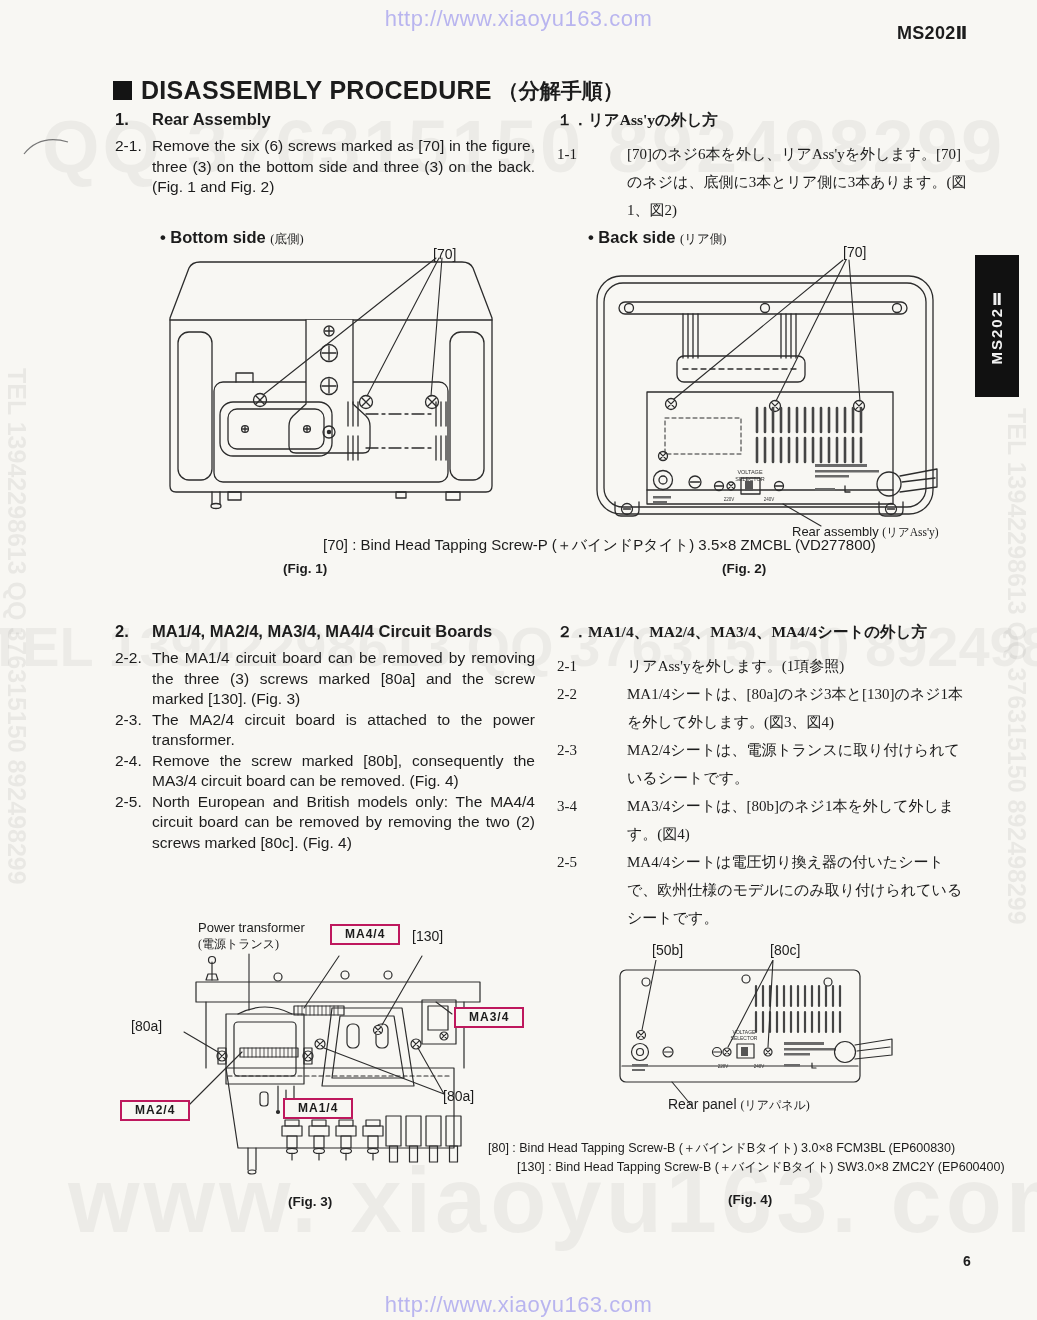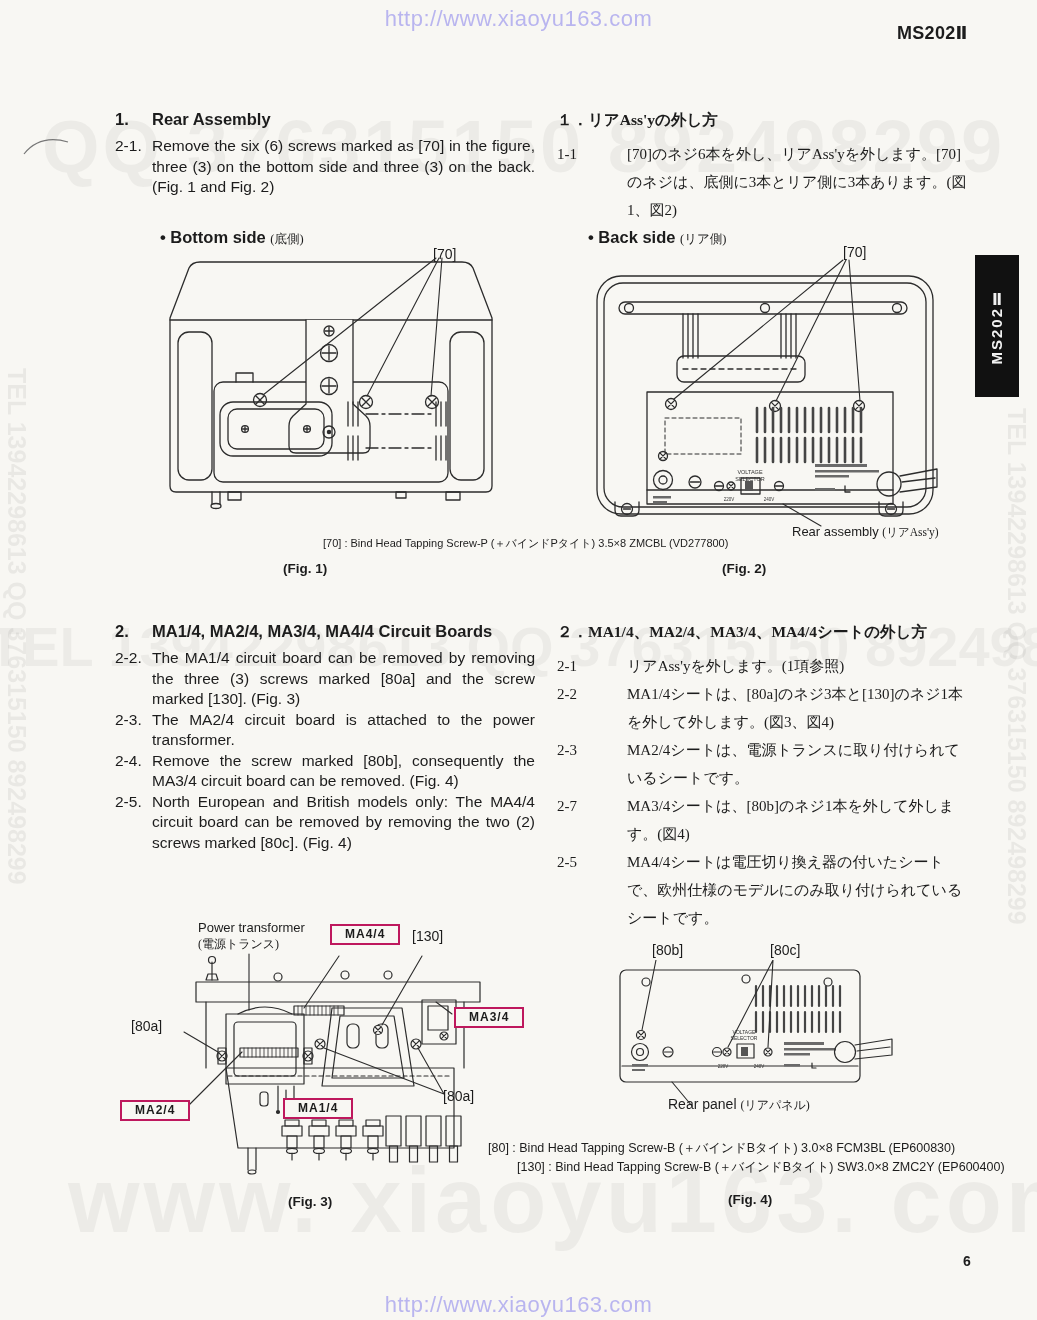--- a/index.html
+++ b/index.html
@@ -58,20 +58,25 @@
   <div class="wm-big" style="left:68px;top:1148px;font-size:92px;letter-spacing:4px;">www. xiaoyu163. com</div>
   <div class="wm-side" style="left:2px;top:368px;">TEL 13942298613 QQ 376315150 892498299</div>
   <div class="wm-side" style="left:1002px;top:408px;">TEL 13942298613 QQ 376315150 892498299</div>
 
   <div class="model">MS202Ⅱ</div>
   <div class="tab">
       <span>MS202Ⅱ</span>
     </div>
   <div class="pageno">6</div>
 
+  <div class="hdr">
+    <span class="sq"></span>
+    <span class="t">DISASSEMBLY PROCEDURE</span>
+    <span class="tj">（分解手順）</span>
+  </div>
 
   <div class="col" style="left:115px;top:110px;width:420px;">
     <div class="sec-head">
       <span class="n">1.</span>
       <span>Rear Assembly</span>
     </div>
     <div class="step">
       <span class="n">2-1.</span>
       <span class="t">Remove the six (6) screws marked as [70] in the figure, three (3) on the bottom side and three (3) on the back. (Fig. 1 and Fig. 2)</span>
     </div>
@@ -199,21 +204,21 @@
     <text x="167" y="222.5" font-size="5.5" text-anchor="middle">SELECTOR</text>
     <text x="146" y="243" font-size="4.5" text-anchor="middle">220V</text>
     <text x="186" y="243" font-size="4.5" text-anchor="middle">240V</text>
   </svg>
 
   <div class="small-label" style="left:792px;top:524px;">
     <span>Rear assembly</span>
     <span class="jpp" style="font-size:11.5px;font-family:'Liberation Serif','DejaVu Serif',serif;">(リアAss'y)</span>
   </div>
 
-  <div class="note" style="left:303px;top:536px;font-size:11px;padding-left:20px;">[70] : Bind Head Tapping Screw-P (＋バインドPタイト) 3.5×8 ZMCBL (VD277800)</div>
+  <div class="note" style="left:303px;top:536px;font-size:15px;padding-left:20px;">[70] : Bind Head Tapping Screw-P (＋バインドPタイト) 3.5×8 ZMCBL (VD277800)</div>
   <div class="figcap" style="left:283px;top:561px;">(Fig. 1)</div>
   <div class="figcap" style="left:722px;top:561px;">(Fig. 2)</div>
 
   <div class="col" style="left:115px;top:622px;width:420px;">
     <div class="sec-head">
       <span class="n">2.</span>
       <span>MA1/4, MA2/4, MA3/4, MA4/4 Circuit Boards</span>
     </div>
     <div class="step">
         <span class="n">2-2.</span>
@@ -241,21 +246,21 @@
       </div>
     <div class="jstep">
         <span class="n">2-2</span>
         <span class="t">MA1/4シートは、[80a]のネジ3本と[130]のネジ1本を外して外します。(図3、図4)</span>
       </div>
     <div class="jstep">
         <span class="n">2-3</span>
         <span class="t">MA2/4シートは、電源トランスに取り付けられているシートです。</span>
       </div>
     <div class="jstep">
-        <span class="n">2-7</span>
+        <span class="n">3-4</span>
         <span class="t">MA3/4シートは、[80b]のネジ1本を外して外します。(図4)</span>
       </div>
     <div class="jstep">
         <span class="n">2-5</span>
         <span class="t">MA4/4シートは電圧切り換え器の付いたシートで、欧州仕様のモデルにのみ取り付けられているシートです。</span>
       </div>
   </div>
 
   <svg class="fig" style="left:182px;top:952px;" width="310" height="232" viewBox="0 0 310 232">
     <g fill="none" stroke="#2c2c2c" stroke-width="1.2" stroke-linejoin="round" stroke-linecap="round">
@@ -386,21 +391,21 @@
       <circle cx="229" cy="92" r="10.5"></circle>
       <path d="M239,85 L276,79 M239,99 L276,95 M276,79 V95 M241,91 L274,87"></path>
       <path d="M40,0 L26,70 M157,0 L112,87 M157,0 L152,87 M56,122 L76,146" stroke-width="1.1"></path>
     </g>
     <text x="128" y="74" font-size="5" text-anchor="middle">VOLTAGE</text>
     <text x="128" y="80" font-size="5" text-anchor="middle">SELECTOR</text>
     <text x="107" y="108" font-size="4.5" text-anchor="middle">220V</text>
     <text x="143" y="108" font-size="4.5" text-anchor="middle">240V</text>
   </svg>
 
-  <div class="ref" style="left:652px;top:942px;">[80b]</div>
+  <div class="ref" style="left:652px;top:942px;">[50b]</div>
   <div class="ref" style="left:770px;top:942px;">[80c]</div>
   <div class="small-label" style="left:668px;top:1096px;font-size:14px;">
     <span>Rear panel</span>
     <span class="jp" style="font-size:12px;">(リアパネル)</span>
   </div>
 
   <div class="note" style="left:488px;top:1140px;">[80] : Bind Head Tapping Screw-B (＋バインドBタイト) 3.0×8 FCM3BL (EP600830)</div>
   <div class="note" style="left:517px;top:1159px;text-align:right;">[130] : Bind Head Tapping Screw-B (＋バインドBタイト) SW3.0×8 ZMC2Y (EP600400)</div>
   <div class="figcap" style="left:728px;top:1192px;">(Fig. 4)</div>
 

